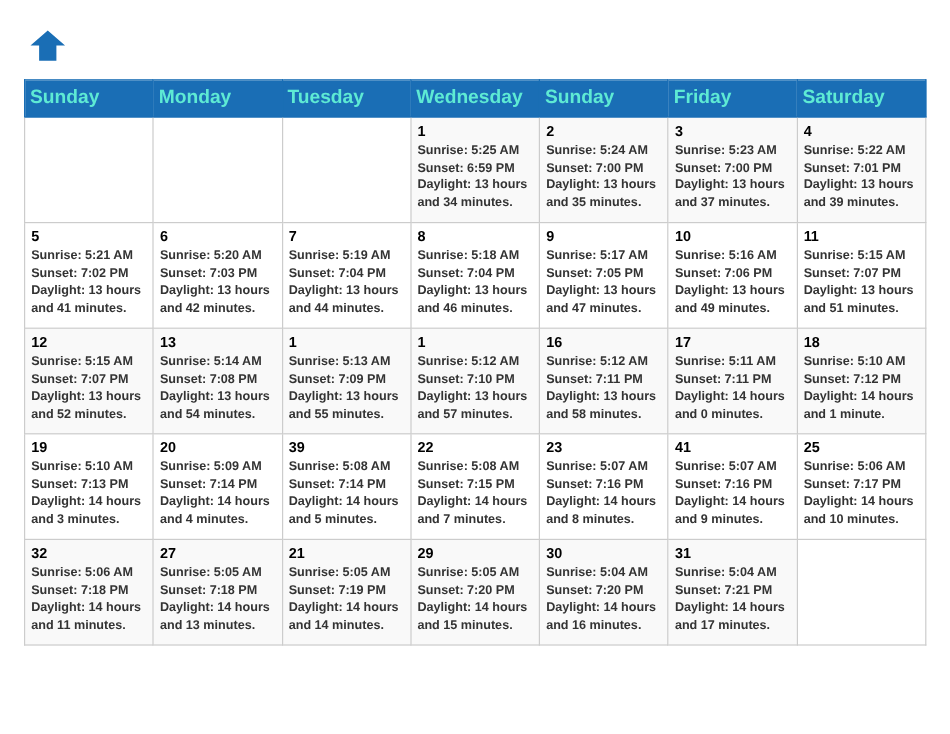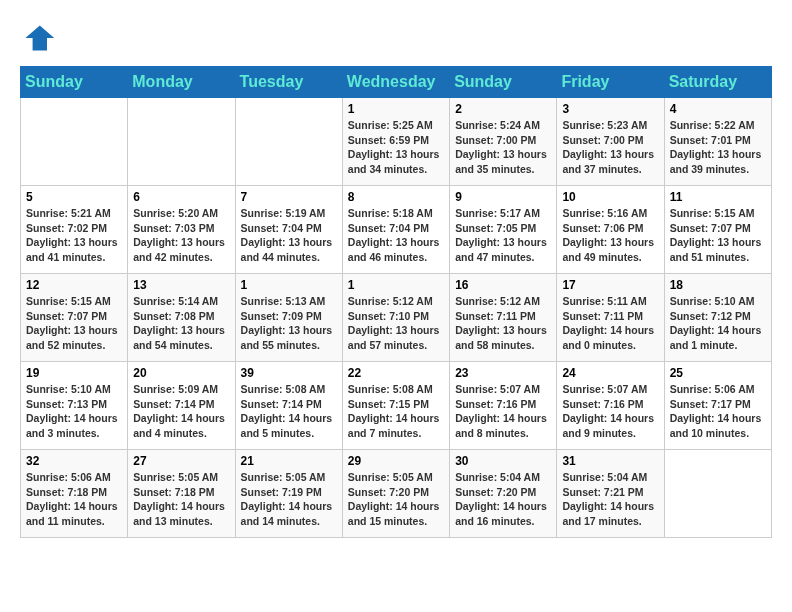--- a/index.html
+++ b/index.html
@@ -218,21 +218,21 @@
         </td>
         <td>
           <span class="day-num">22</span>
           <div class="cell-content">Sunrise: 5:08 AM<br>Sunset: 7:15 PM<br>Daylight: 14 hours and 7 minutes.</div>
         </td>
         <td>
           <span class="day-num">23</span>
           <div class="cell-content">Sunrise: 5:07 AM<br>Sunset: 7:16 PM<br>Daylight: 14 hours and 8 minutes.</div>
         </td>
         <td>
-          <span class="day-num">24</span>
+          <span class="day-num">41</span>
           <div class="cell-content">Sunrise: 5:07 AM<br>Sunset: 7:16 PM<br>Daylight: 14 hours and 9 minutes.</div>
         </td>
         <td>
           <span class="day-num">25</span>
           <div class="cell-content">Sunrise: 5:06 AM<br>Sunset: 7:17 PM<br>Daylight: 14 hours and 10 minutes.</div>
         </td>
       </tr>
       <tr>
         <td>
           <span class="day-num">32</span>

